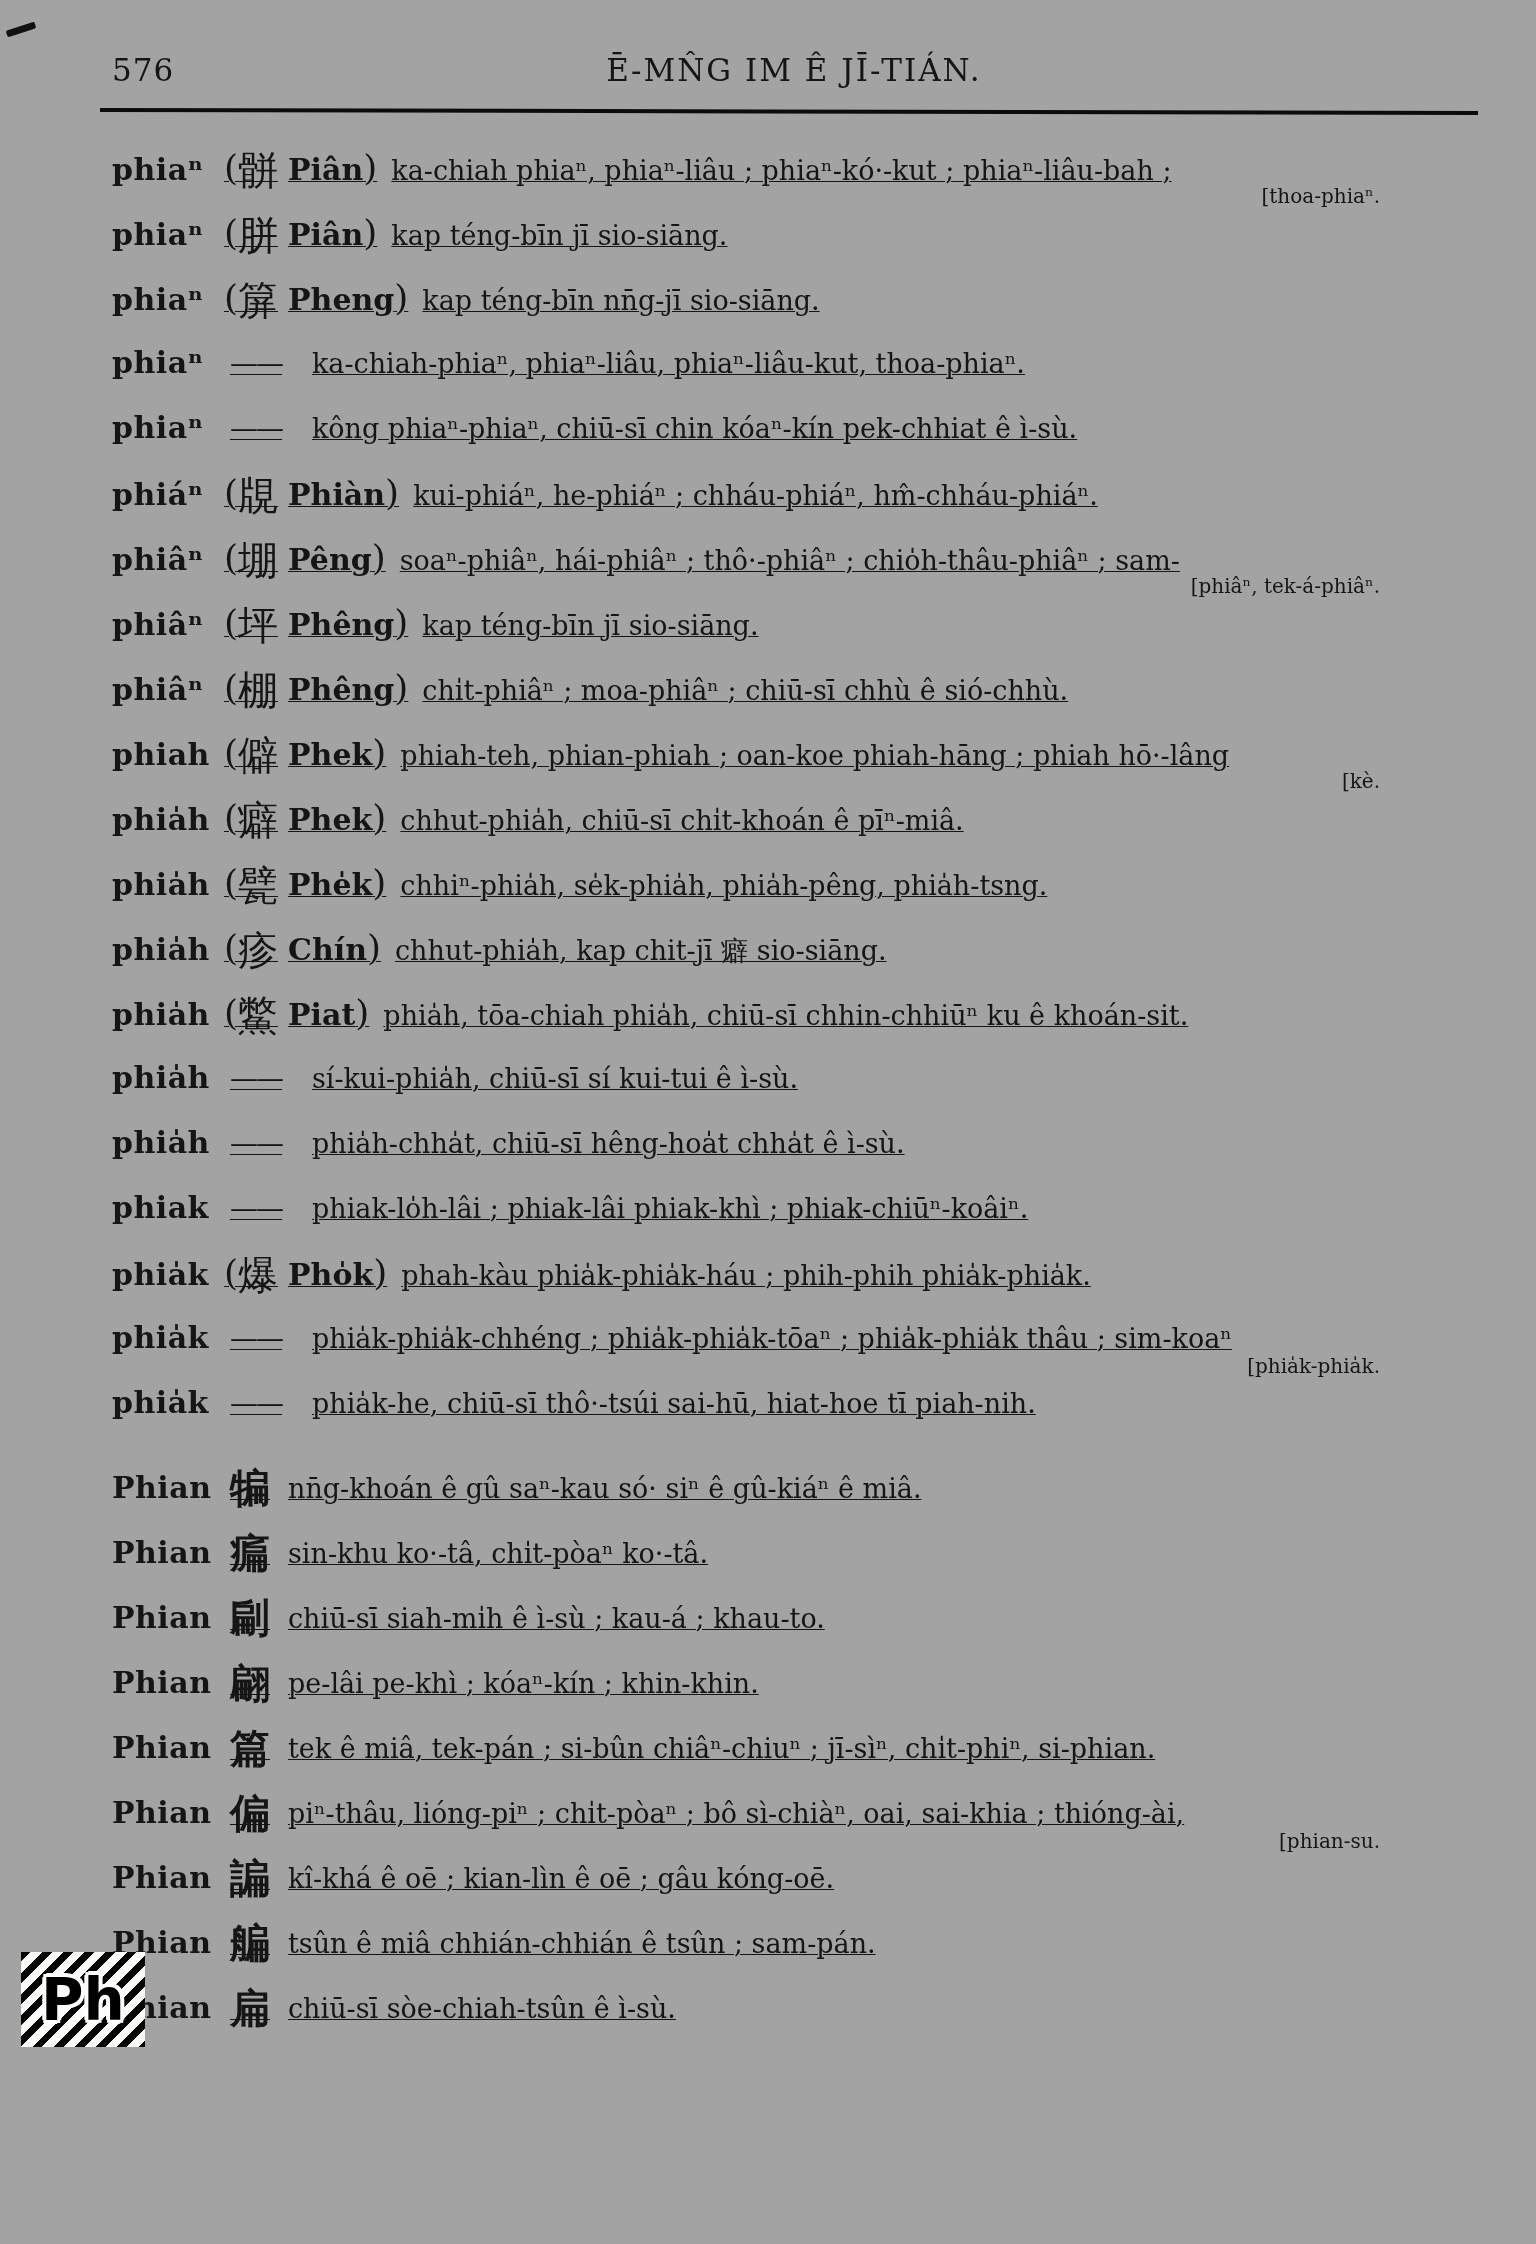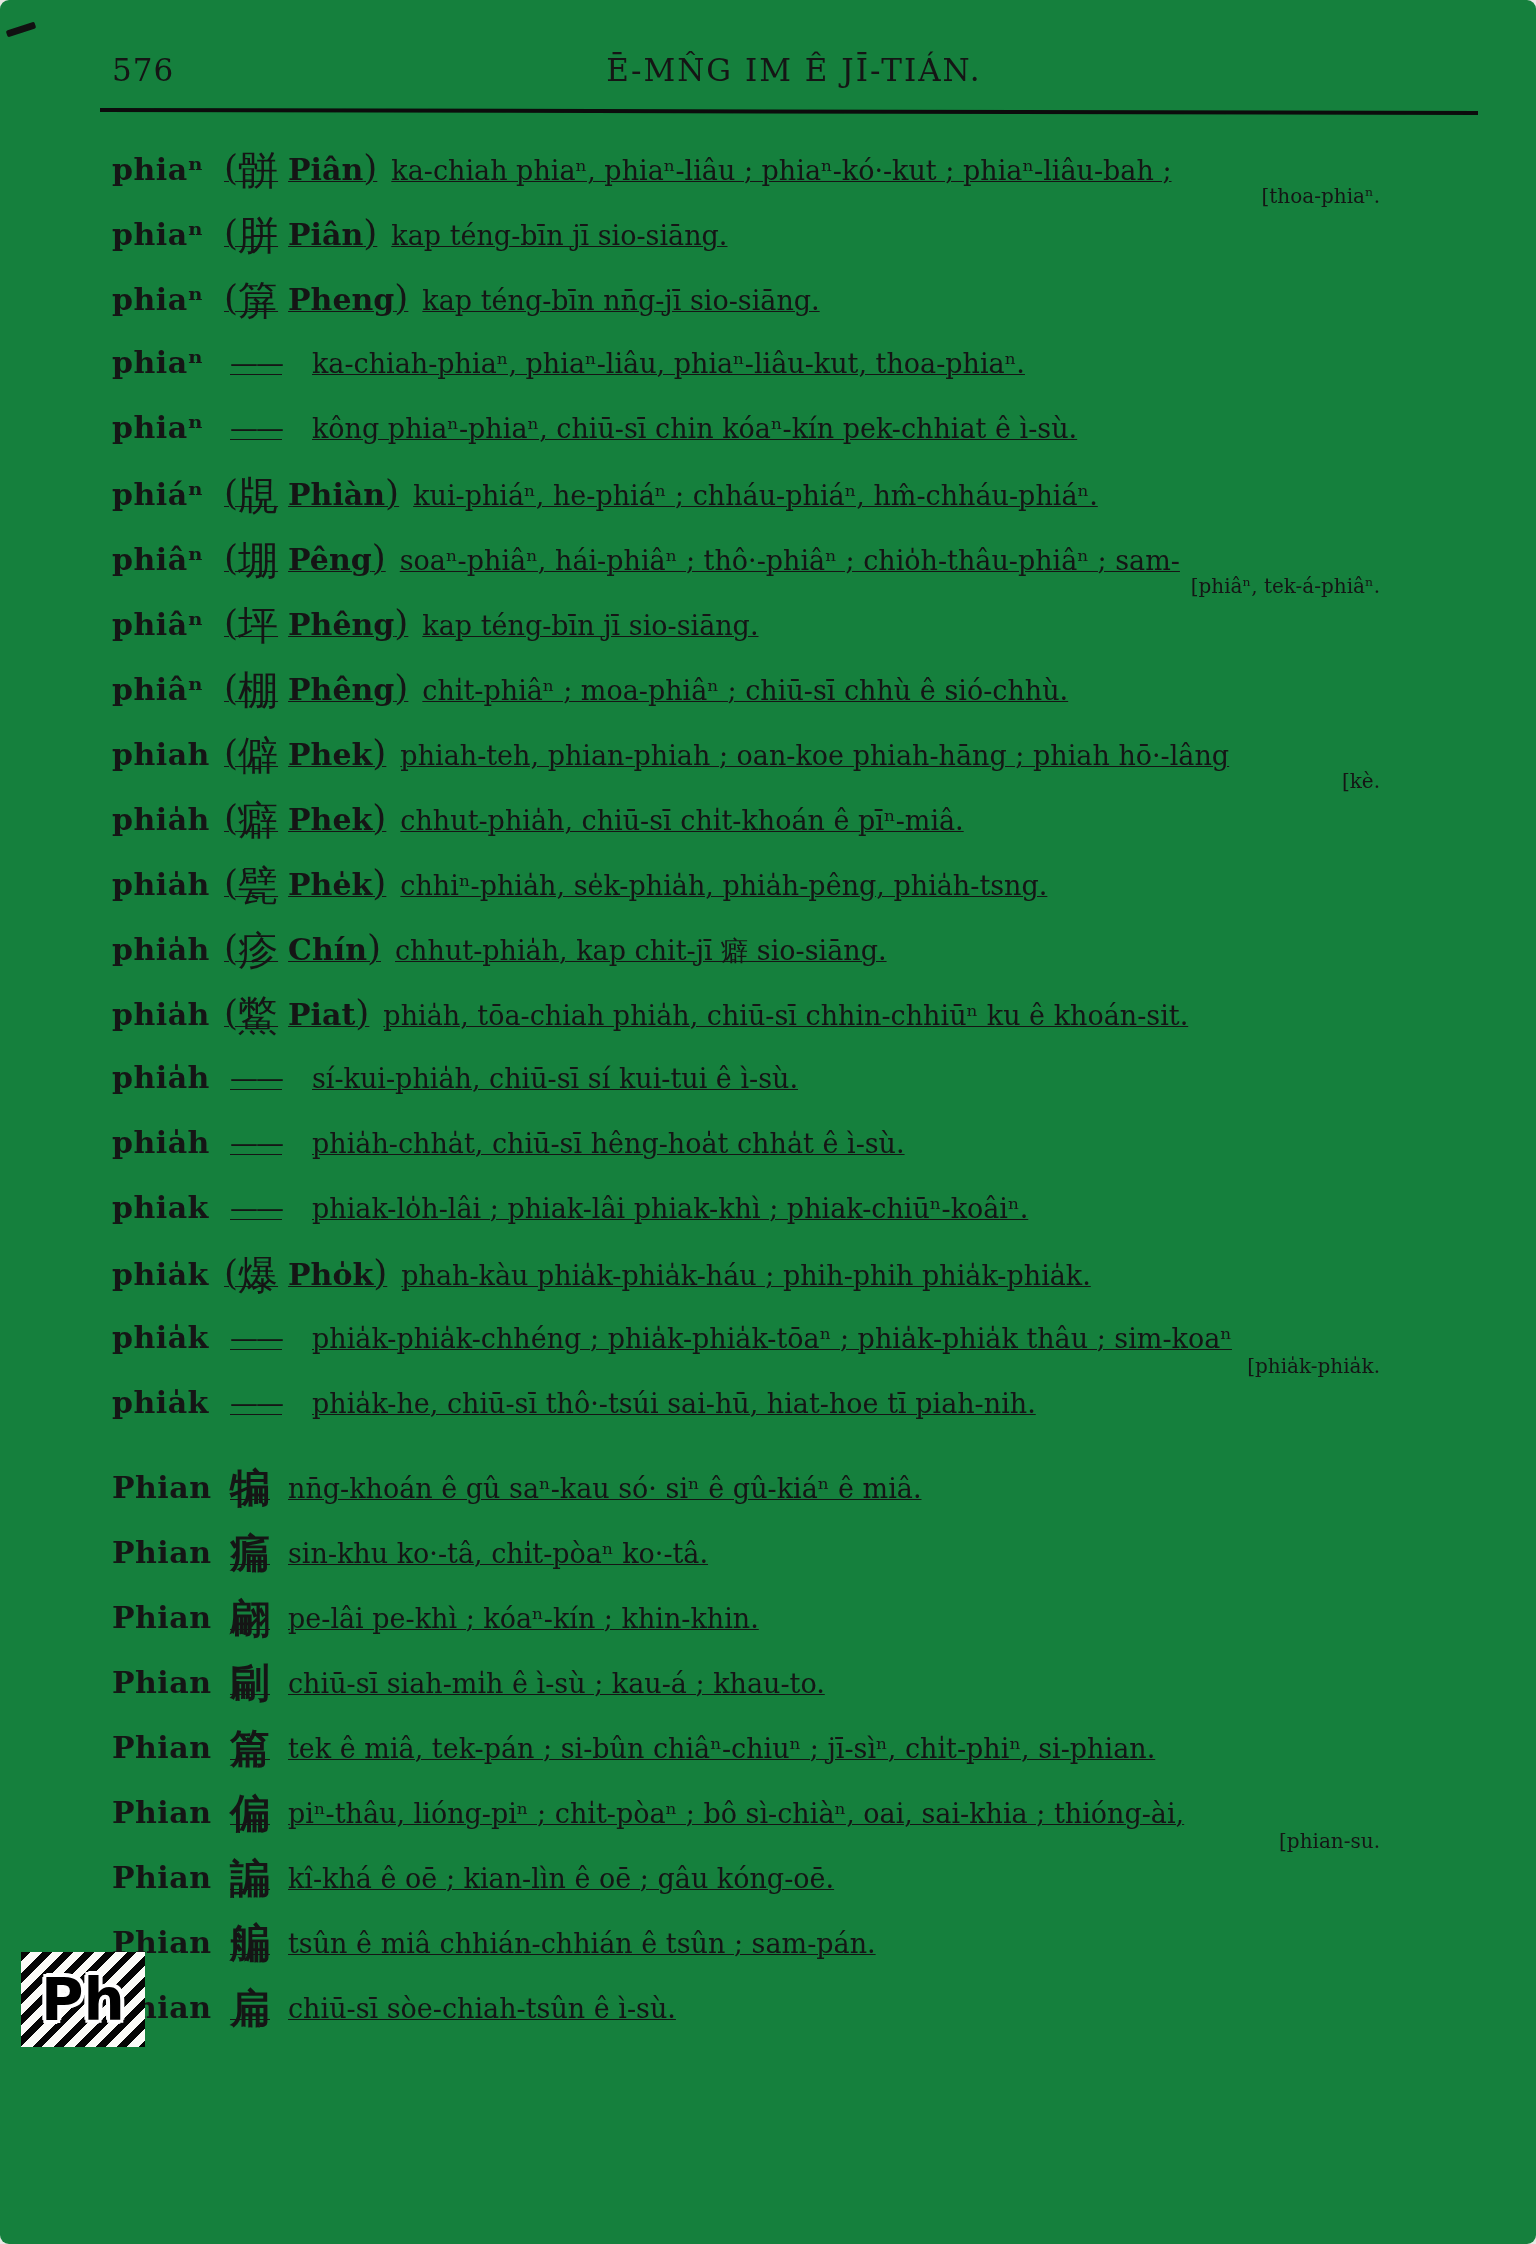--- a/index.html
+++ b/index.html
@@ -1,24 +1,23 @@
 <!DOCTYPE html>
 <html><head>
 <meta charset="utf-8">
 <style>
   html,body{margin:0;padding:0;background:#e8e8e4;}
   .page{
     position:relative;
     width:1536px;height:2244px;
     margin:0 auto;
-    background:#15803d;
+    background:#a3a3a3;
     color:#151515;
     font-family:"DejaVu Serif","DejaVu Sans",serif;
     overflow:hidden;
-    border-radius:9px;
   }
   .ink-mark{
     position:absolute;left:6px;top:26px;width:30px;height:7px;
     background:#111;border-radius:2px;transform:rotate(-18deg);
   }
   .page-header{
     display:flex;align-items:baseline;
     padding:52px 60px 0 112px;
   }
   .page-number{width:130px;font-size:31px;letter-spacing:1px;}
@@ -159,25 +158,25 @@
     </div>
       <div class="entry k-bare section-start">
       <span class="headword">Phian</span><span class="cjk">犏</span><span class="definition">nn̄g-khoán ê gû saⁿ-kau só· siⁿ ê gû-kiáⁿ ê miâ.</span>
       
     </div>
       <div class="entry k-bare">
       <span class="headword">Phian</span><span class="cjk">㾫</span><span class="definition">sin-khu ko·-tâ, chi̍t-pòaⁿ ko·-tâ.</span>
       
     </div>
       <div class="entry k-bare">
+      <span class="headword">Phian</span><span class="cjk">㓲</span><span class="definition">chiū-sī siah-mi̍h ê ì-sù ; kau-á ; khau-to.</span>
+      
+    </div>
+      <div class="entry k-bare">
       <span class="headword">Phian</span><span class="cjk">翩</span><span class="definition">pe-lâi pe-khì ; kóaⁿ-kín ; khin-khin.</span>
-      
-    </div>
-      <div class="entry k-bare">
-      <span class="headword">Phian</span><span class="cjk">㓲</span><span class="definition">chiū-sī siah-mi̍h ê ì-sù ; kau-á ; khau-to.</span>
       
     </div>
       <div class="entry k-bare">
       <span class="headword">Phian</span><span class="cjk">篇</span><span class="definition">tek ê miâ, tek-pán ; si-bûn chiâⁿ-chiuⁿ ; jī-sìⁿ, chi̍t-phiⁿ, si-phian.</span>
       
     </div>
       <div class="entry k-bare">
       <span class="headword">Phian</span><span class="cjk">偏</span><span class="definition">piⁿ-thâu, lióng-piⁿ ; chi̍t-pòaⁿ ; bô sì-chiàⁿ, oai, sai-khia ; thióng-ài,</span>
       <span class="carry">[phian-su.</span>
     </div>

